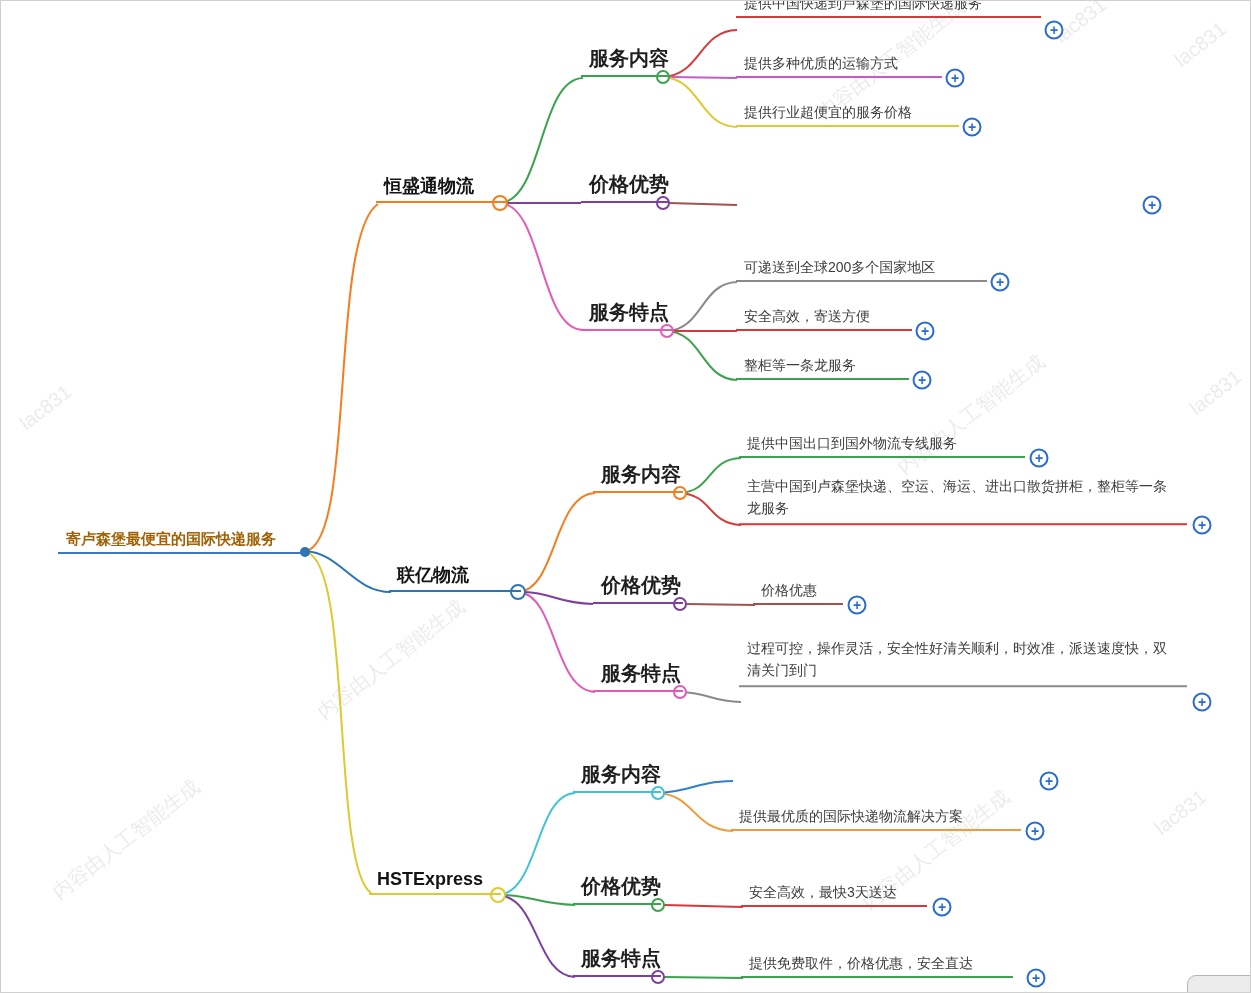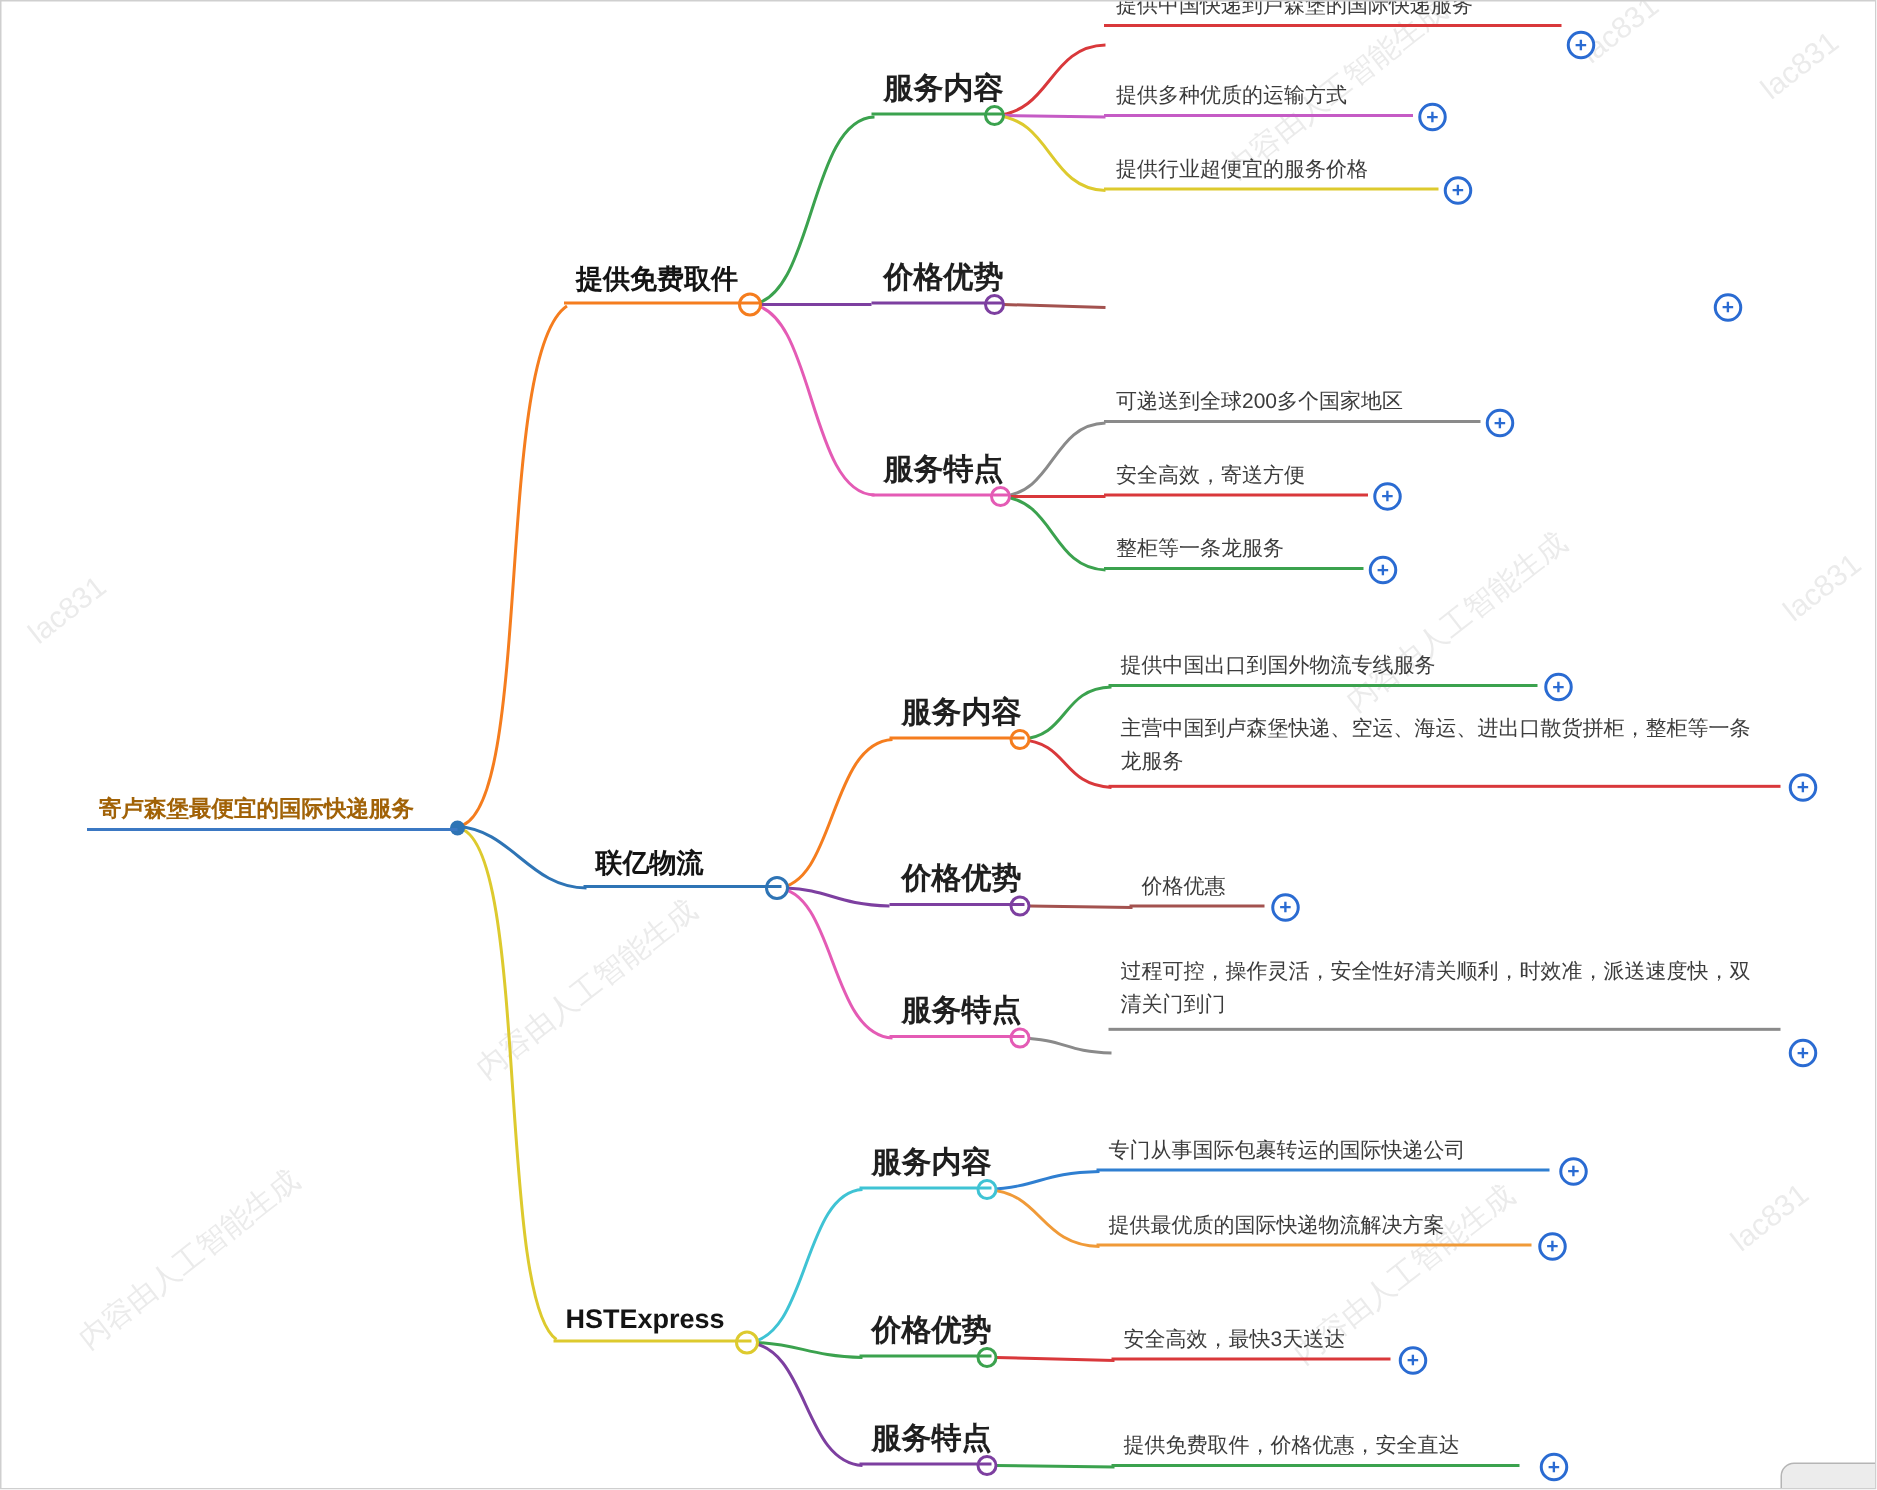--- a/index.html
+++ b/index.html
@@ -105,21 +105,21 @@
     <circle cx="657" cy="792" r="6" fill="#fff" stroke="#3fc3d4" stroke-width="2"></circle>
     <circle cx="657" cy="904" r="6" fill="#fff" stroke="#3ba24e" stroke-width="2"></circle>
     <circle cx="657" cy="976" r="6" fill="#fff" stroke="#7d3fa0" stroke-width="2"></circle>
   </svg>
 
   <div class="node root-node" style="left:57px;top:553px;width:247px;border-color:#3b78c3">
     <span>寄卢森堡最便宜的国际快递服务</span>
   </div>
 
   <div class="node branch" style="left:375px;top:202px;width:130px;border-color:#f57d1e">
-    <span>提供免费取件</span>
+    <span>恒盛通物流</span>
   </div>
   <div class="node sub" style="left:580px;top:76px;width:88px;border-color:#3ba24e">
     <span>服务内容</span>
   </div>
   <div class="node leaf" style="left:735px;top:17px;width:305px;border-color:#d9383b">
     <span>提供中国快递到卢森堡的国际快递服务</span>
   </div>
   <div class="plus" style="left:1053px;top:29px">
       <span>+</span>
     </div>
@@ -203,23 +203,20 @@
   <div class="plus" style="left:1201px;top:701px">
       <span>+</span>
     </div>
 
   <div class="node branch" style="left:368px;top:894px;width:132px;border-color:#ddca2e">
     <span>HSTExpress</span>
   </div>
   <div class="node sub" style="left:572px;top:792px;width:88px;border-color:#3fc3d4">
     <span>服务内容</span>
   </div>
-  <div class="node leaf" style="left:730px;top:780px;width:302px;border-color:#2f7fd1">
-    <span>专门从事国际包裹转运的国际快递公司</span>
-  </div>
   <div class="plus" style="left:1048px;top:780px">
       <span>+</span>
     </div>
   <div class="node leaf" style="left:730px;top:830px;width:290px;border-color:#f09a38">
     <span>提供最优质的国际快递物流解决方案</span>
   </div>
   <div class="plus" style="left:1034px;top:830px">
       <span>+</span>
     </div>
 

